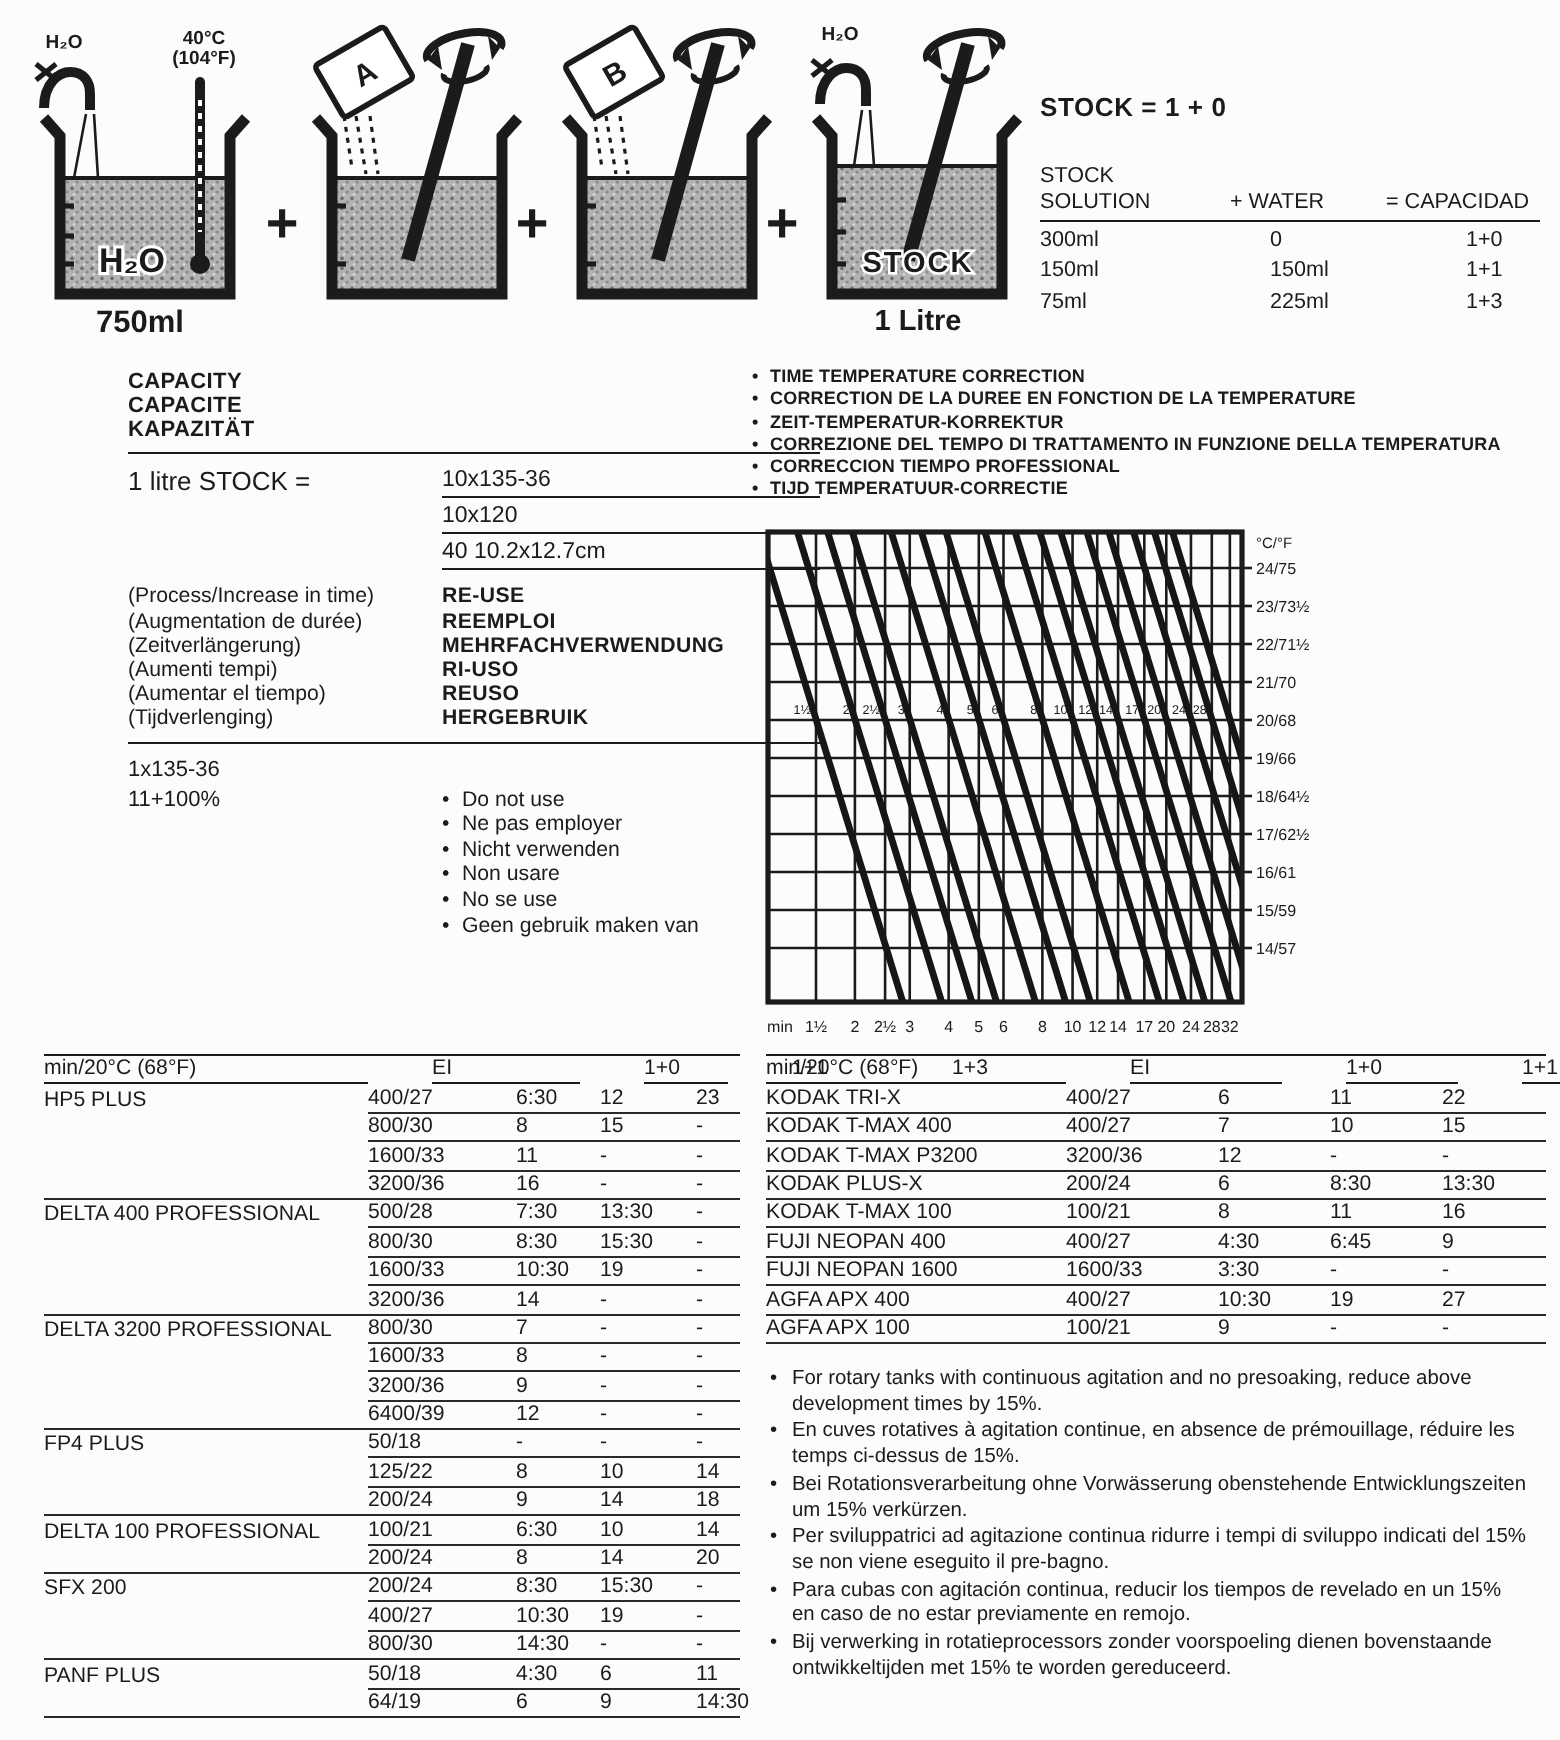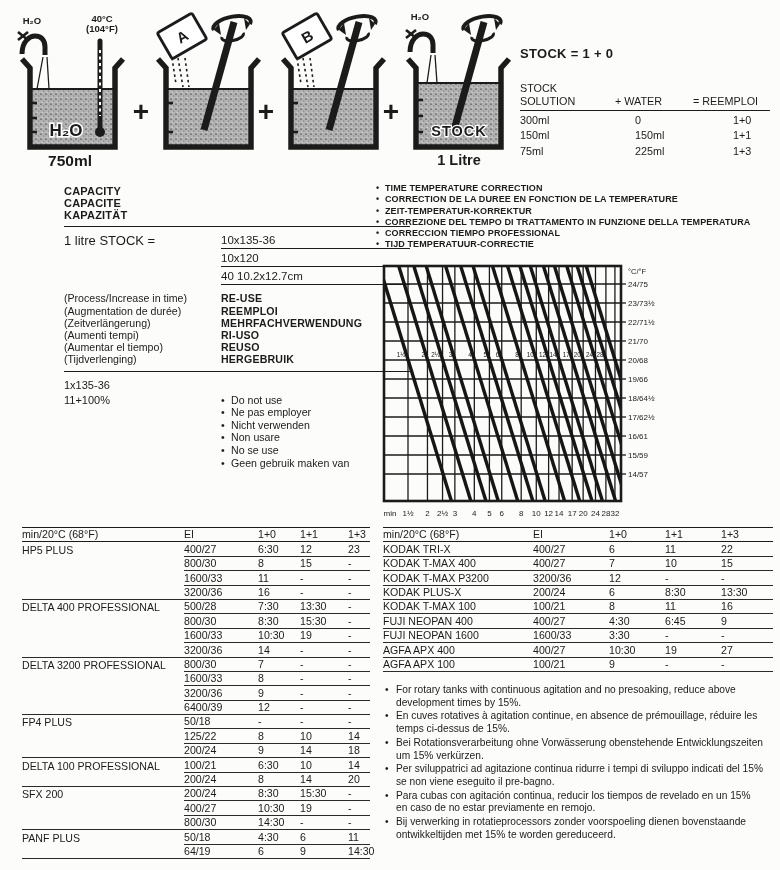--- a/index.html
+++ b/index.html
@@ -39,21 +39,21 @@
   #chart-wrap{left:382px;top:264px;}
   
   .dev-table{font-size:10.6px;}
   #table-left{left:22px;top:527px;width:348px;}
   #table-right{left:383px;top:527px;width:390px;}
   .trow{display:grid;align-items:end;height:14.4px;}
   #table-left .trow{grid-template-columns:162px 74px 42px 48px 22px;}
   #table-right .trow{grid-template-columns:150px 76px 56px 56px 52px;}
   .trow .c{padding-bottom:1px;white-space:nowrap;}
   .thead .c{border-bottom:1.5px solid #1b1b1b;}
-  .thead{border-top:1.4px solid #1b1b1b;}
+  .thead{border-top:1.4px solid #1b1b1b;gap:32px;}
   .c.line{border-bottom:1.1px solid #2a2a2a;}
   
   #footnotes{left:385px;top:684px;width:378px;}
   #footnotes .li{font-size:10.2px;line-height:12.7px;display:flex;margin-bottom:1px;}
   #footnotes .blt{width:11px;flex:0 0 11px;}
   svg text{font-family:"Liberation Sans",sans-serif;fill:#1b1b1b;}
 </style>
 </head>
 <body>
 
@@ -174,21 +174,21 @@
   </g>
 </svg>
 
 <div class="abs" id="stock-eq">STOCK = 1 + 0</div>
 <div class="abs" id="dilution">
   <div class="dl-head">
     <div>STOCK</div>
     <div class="dl-row" id="dl-header-cols">
         <div>SOLUTION</div>
         <div>+ WATER</div>
-        <div>= REEMPLOI</div>
+        <div>= CAPACIDAD</div>
       </div>
   </div>
   <div class="dl-body" id="dl-body">
       <div class="dl-row">
         <div>300ml</div>
         <div>0</div>
         <div>1+0</div>
       </div>
       <div class="dl-row">
         <div>150ml</div>

